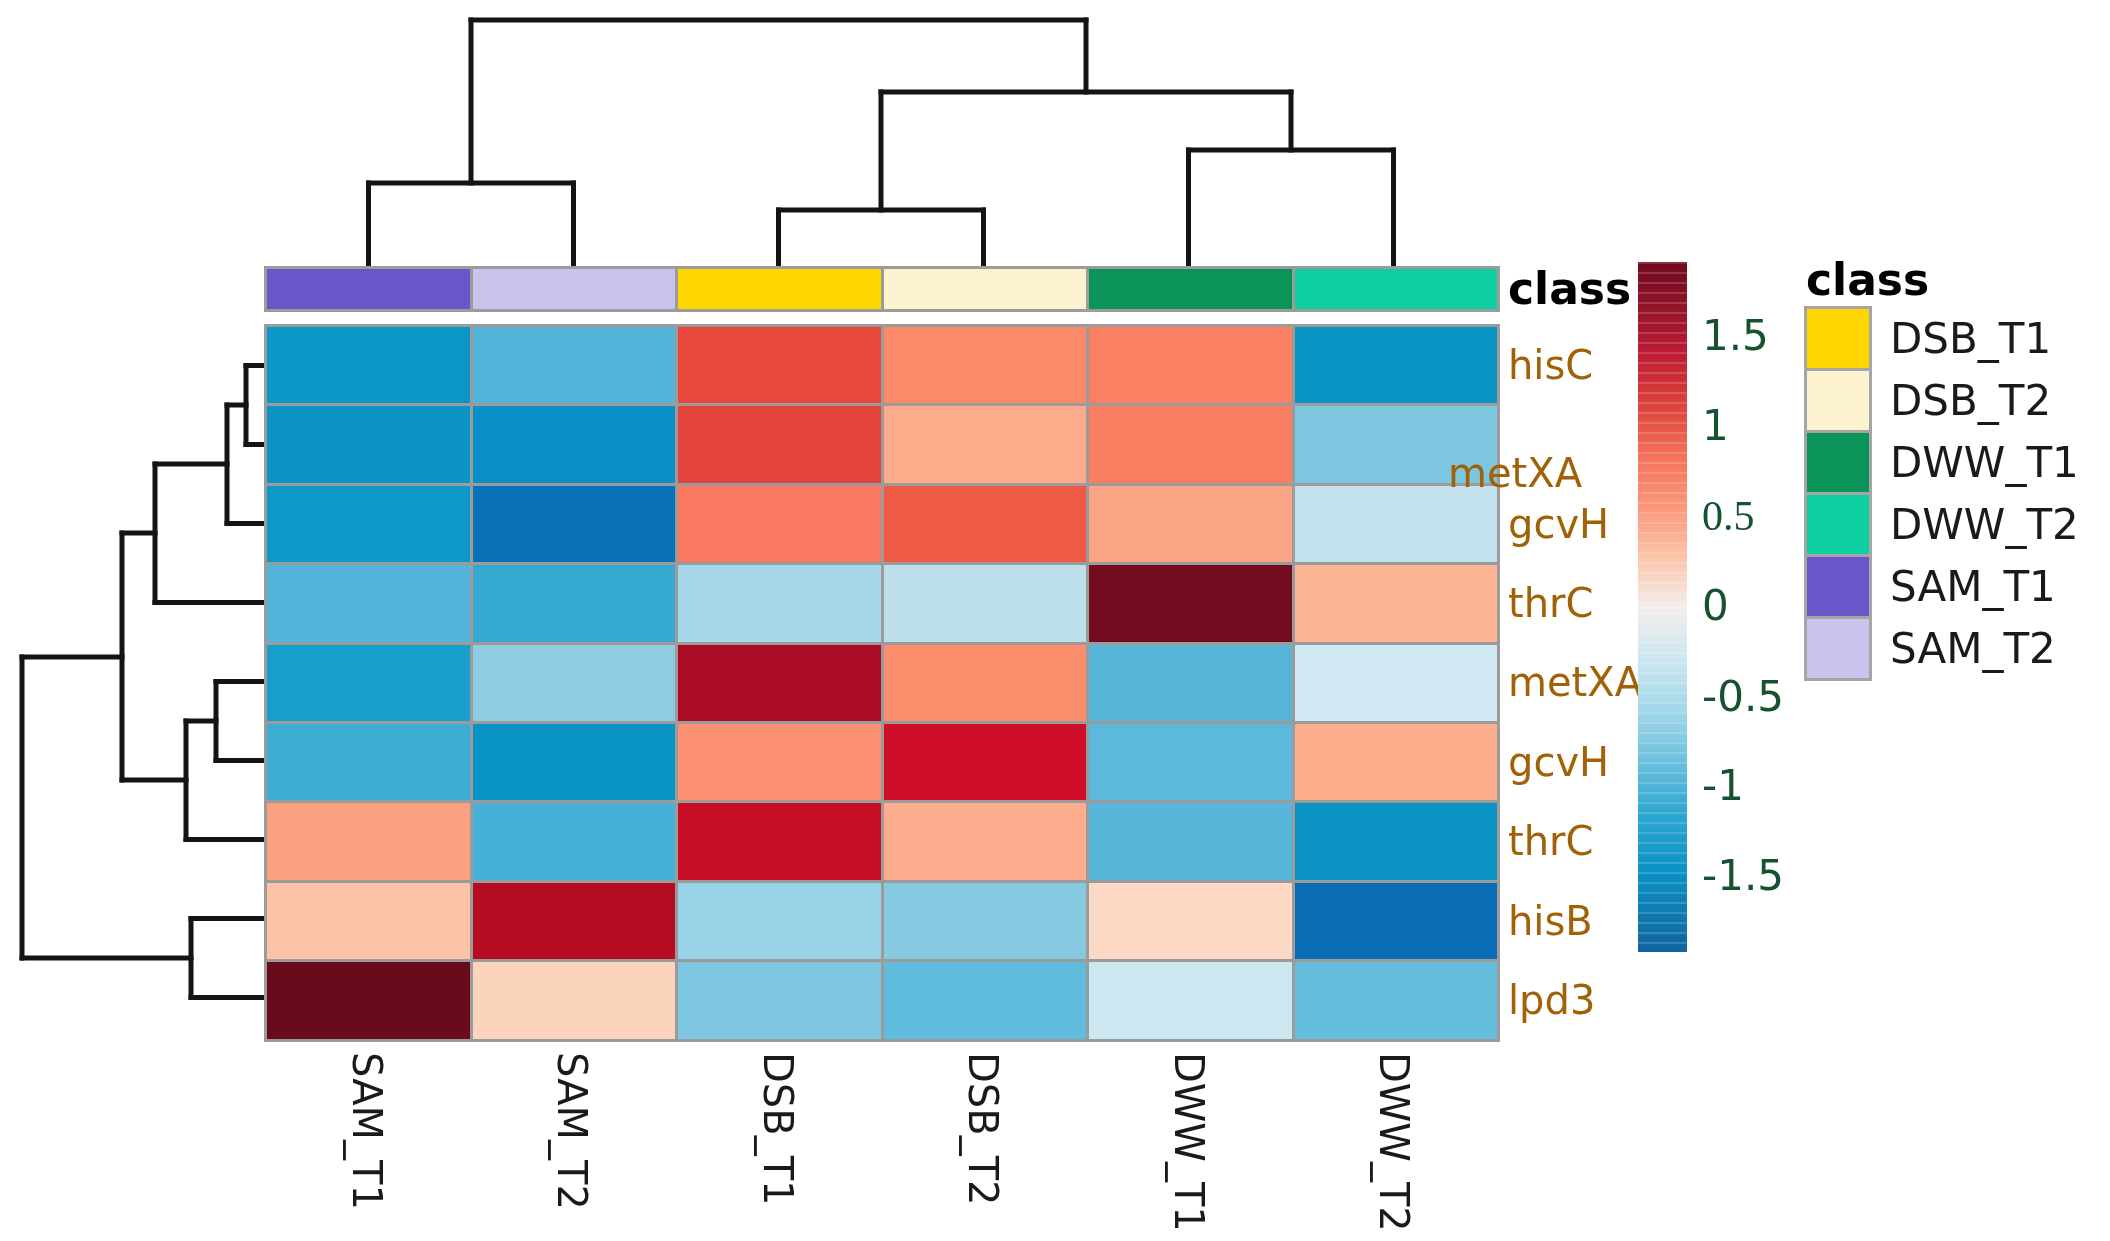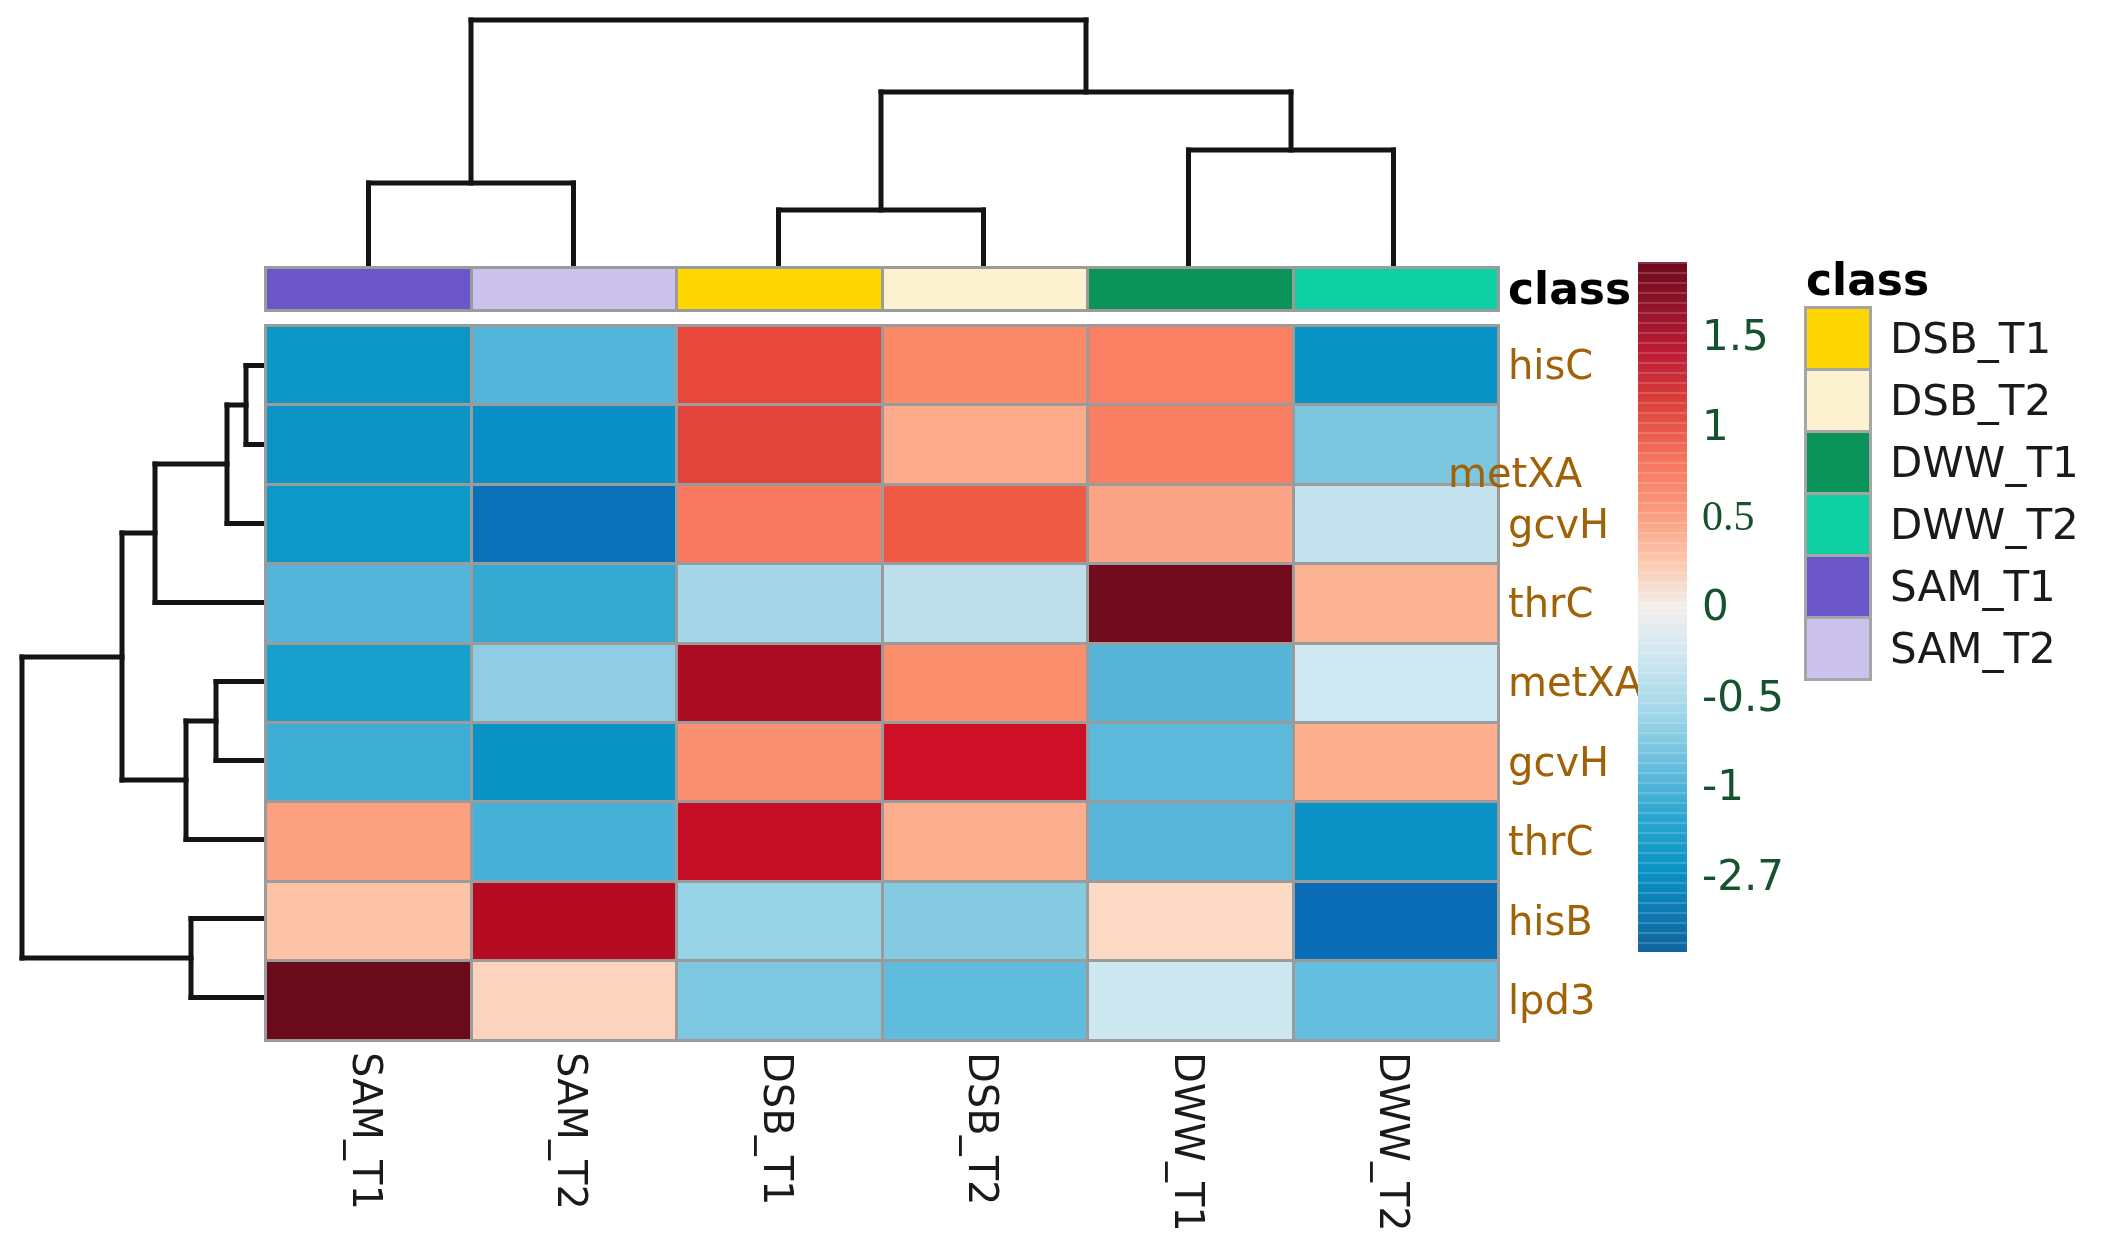--- a/index.html
+++ b/index.html
@@ -199,21 +199,21 @@
   <div id="colorbar" style="background: linear-gradient(rgb(110, 10, 30) 0%, rgb(143, 19, 40) 6%, rgb(188, 27, 53) 13%, rgb(217, 62, 57) 20%, rgb(244, 113, 90) 28%, rgb(250, 154, 124) 36%, rgb(252, 197, 171) 43%, rgb(242, 238, 234) 50%, rgb(207, 231, 241) 57%, rgb(163, 215, 233) 65%, rgb(111, 193, 222) 72%, rgb(46, 167, 209) 80%, rgb(11, 147, 197) 88%, rgb(17, 100, 159) 100%);">
     <div id="colorbar-stripes"></div>
   </div>
   <div id="cb-ticks">
       <div class="cb-tick" style="top: 335.83px;">1.5</div>
       <div class="cb-tick" style="top: 426.22px;">1</div>
       <div class="cb-tick" style="top: 515.92px; font-family: Liberation Serif, serif;">0.5</div>
       <div class="cb-tick" style="top: 606.31px;">0</div>
       <div class="cb-tick" style="top: 696.7px;">-0.5</div>
       <div class="cb-tick" style="top: 785.71px;">-1</div>
-      <div class="cb-tick" style="top: 876.1px;">-2.7</div>
+      <div class="cb-tick" style="top: 876.1px;">-1.5</div>
     </div>
 
   <div id="legend-title">class</div>
   <div id="legend-swatches" style="height: 375px;">
       <div class="legend-swatch" style="top: 3px; height: 59px; background: rgb(255, 215, 0);"></div>
       <div class="legend-swatch" style="top: 65px; height: 59px; background: rgb(253, 242, 208);"></div>
       <div class="legend-swatch" style="top: 127px; height: 59px; background: rgb(11, 148, 89);"></div>
       <div class="legend-swatch" style="top: 189px; height: 59px; background: rgb(14, 207, 162);"></div>
       <div class="legend-swatch" style="top: 251px; height: 59px; background: rgb(106, 85, 201);"></div>
       <div class="legend-swatch" style="top: 313px; height: 59px; background: rgb(203, 194, 238);"></div>

